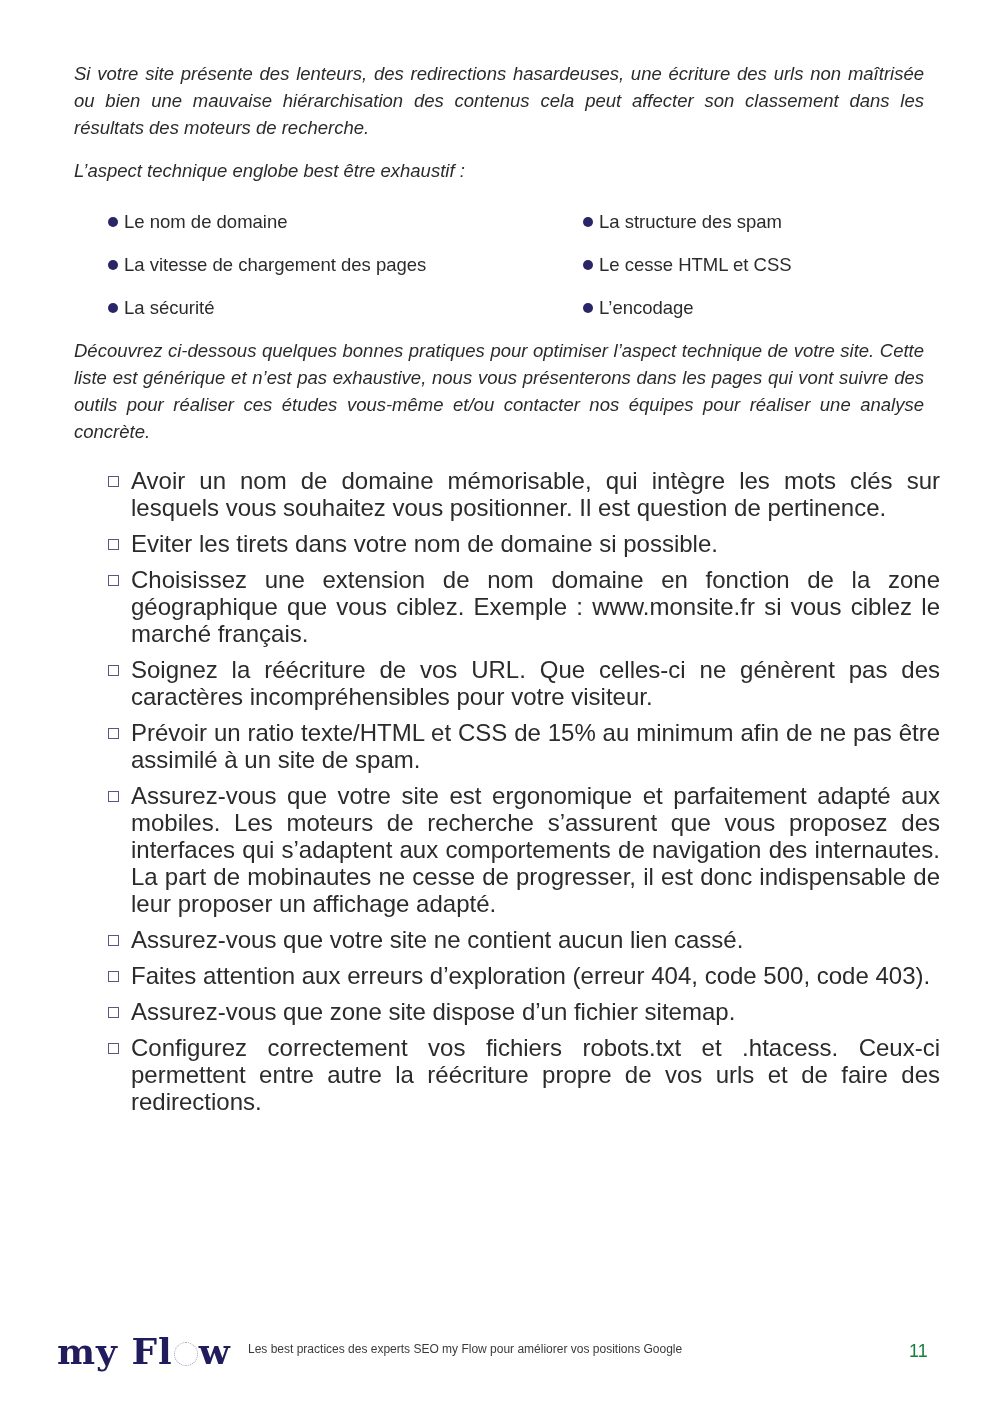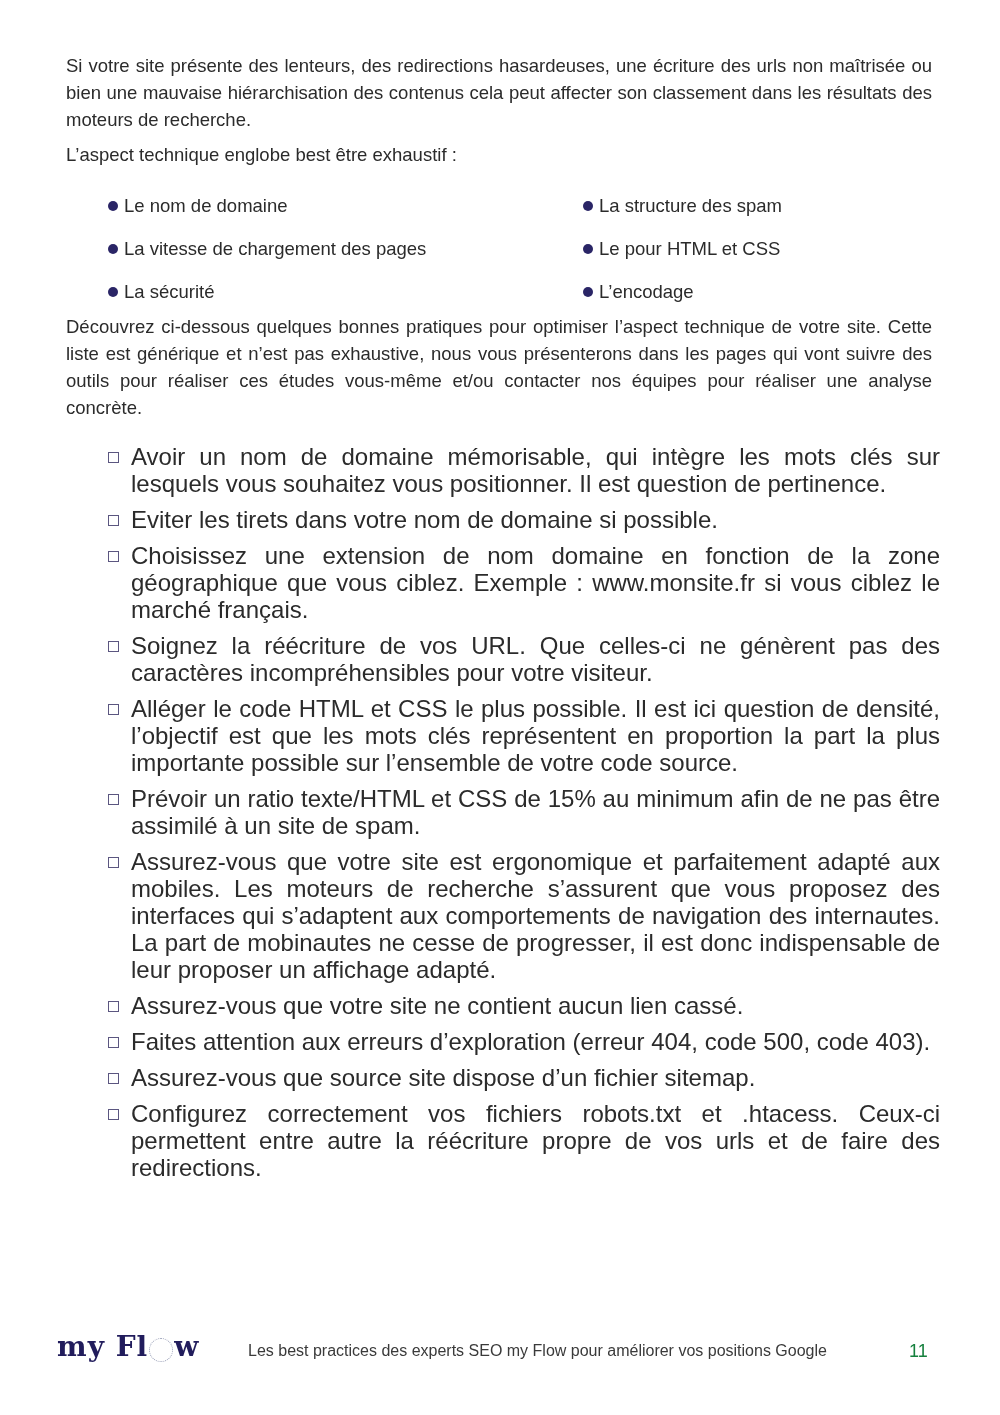--- a/index.html
+++ b/index.html
@@ -1,35 +1,35 @@
 <!DOCTYPE html>
 <html><head>
 <meta charset="utf-8">
 <style>
   html, body { margin: 0; padding: 0; background: #ffffff; }
   body { width: 1000px; height: 1415px; position: relative; overflow: hidden;
          font-family: "Liberation Sans", sans-serif; color: #2b2b2b; }
   .page { position: absolute; left: 58px; top: 44px; width: 882px; }
-  p.para { margin: 8px; font-size: 18.5px; line-height: 27px; text-align: justify; }
+  p.para { margin: 16px; font-size: 18.5px; line-height: 27px; text-align: justify; font-style: italic; }
   .intro { margin-top: 20px; }
   .bullets { display: grid; grid-template-columns: 475px 400px; row-gap: 16px;
              margin: 24px 0 0 50px; }
   .bullet { display: flex; align-items: center; font-size: 18.5px; line-height: 27px; }
   .dot { width: 10px; height: 10px; border-radius: 50%; background: #2a2566; margin-right: 6px; flex: none; }
   .disc-text { margin-top: 28px; }
   .checks { margin: 22px 0 0 50px; width: 832px; }
   .check { display: flex; align-items: flex-start; margin-bottom: 9px; }
   .box { width: 9px; height: 9px; border: 1px solid #5b5680; margin: 9px 12px 0 0; flex: none; }
   .check-text { font-size: 24px; line-height: 27px; text-align: justify; flex: 1; }
   .footer { position: absolute; left: 0; top: 1330px; width: 1000px; height: 50px; }
   .logo { position: absolute; left: 57px; top: 0; font-family: "DejaVu Serif", serif; font-weight: bold;
-          font-size: 28px; color: #211c5c; letter-spacing: 1px; display: flex; align-items: center; text-align: right; }
+          font-size: 36px; color: #211c5c; letter-spacing: 1px; display: flex; align-items: center; text-align: right; }
   .globe { display: inline-block; width: 22px; height: 22px; border-radius: 50%;
            border: 1px dotted #9aa0b8; margin: 0 1px; position: relative; top: 3px; }
-  .foot-text { position: absolute; left: 248px; top: 12px; font-size: 16px; color: #3a3a3a; }
+  .foot-text { position: absolute; left: 248px; top: 12px; font-size: 12px; color: #3a3a3a; }
   .page-num { position: absolute; left: 909px; top: 11px; font-size: 18px; color: #15803d; }
 </style>
 </head>
 <body>
 
 <div class="page">
   <p class="para">Si votre site présente des lenteurs, des redirections hasardeuses, une écriture des urls non maîtrisée ou bien une mauvaise hiérarchisation des contenus cela peut affecter son classement dans les résultats des moteurs de recherche.</p>
   <p class="para intro">L’aspect technique englobe best être exhaustif :</p>
 
   <div class="bullets">
@@ -40,21 +40,21 @@
     <div class="bullet">
         <span class="dot"></span>
         <span>La structure des spam</span>
       </div>
     <div class="bullet">
         <span class="dot"></span>
         <span>La vitesse de chargement des pages</span>
       </div>
     <div class="bullet">
         <span class="dot"></span>
-        <span>Le pour HTML et CSS</span>
+        <span>Le cesse HTML et CSS</span>
       </div>
     <div class="bullet">
         <span class="dot"></span>
         <span>La sécurité</span>
       </div>
     <div class="bullet">
         <span class="dot"></span>
         <span>L’encodage</span>
       </div>
   </div>
@@ -73,41 +73,37 @@
     <div class="check">
         <span class="box"></span>
         <span class="check-text">Choisissez une extension de nom domaine en fonction de la zone géographique que vous ciblez. Exemple : www.monsite.fr si vous ciblez le marché français.</span>
       </div>
     <div class="check">
         <span class="box"></span>
         <span class="check-text">Soignez la réécriture de vos URL. Que celles-ci ne génèrent pas des caractères incompréhensibles pour votre visiteur.</span>
       </div>
     <div class="check">
         <span class="box"></span>
-        <span class="check-text">Alléger le code HTML et CSS le plus possible. Il est ici question de densité, l’objectif est que les mots clés représentent en proportion la part la plus importante possible sur l’ensemble de votre code source.</span>
-      </div>
-    <div class="check">
-        <span class="box"></span>
         <span class="check-text">Prévoir un ratio texte/HTML et CSS de 15% au minimum afin de ne pas être assimilé à un site de spam.</span>
       </div>
     <div class="check">
         <span class="box"></span>
         <span class="check-text">Assurez-vous que votre site est ergonomique et parfaitement adapté aux mobiles. Les moteurs de recherche s’assurent que vous proposez des interfaces qui s’adaptent aux comportements de navigation des internautes. La part de mobinautes ne cesse de progresser, il est donc indispensable de leur proposer un affichage adapté.</span>
       </div>
     <div class="check">
         <span class="box"></span>
         <span class="check-text">Assurez-vous que votre site ne contient aucun lien cassé.</span>
       </div>
     <div class="check">
         <span class="box"></span>
         <span class="check-text">Faites attention aux erreurs d’exploration (erreur 404, code 500, code 403).</span>
       </div>
     <div class="check">
         <span class="box"></span>
-        <span class="check-text">Assurez-vous que source site dispose d’un fichier sitemap.</span>
+        <span class="check-text">Assurez-vous que zone site dispose d’un fichier sitemap.</span>
       </div>
     <div class="check">
         <span class="box"></span>
         <span class="check-text">Configurez correctement vos fichiers robots.txt et .htacess. Ceux-ci permettent entre autre la réécriture propre de vos urls et de faire des redirections.</span>
       </div>
   </div>
 </div>
 
 <div class="footer">
   <div class="logo">

